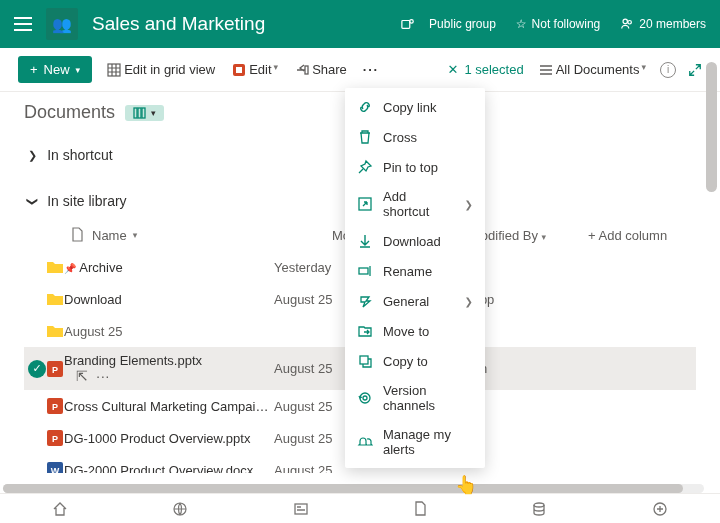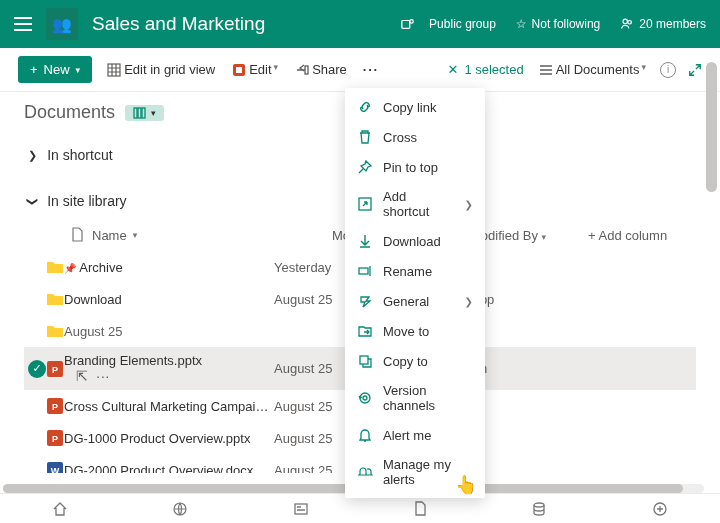--- a/index.html
+++ b/index.html
@@ -318,28 +318,20 @@
         <svg viewBox="0 0 16 16" fill="none" stroke="currentColor" stroke-width="1.3">
           <circle cx="8" cy="8" r="5"></circle>
           <circle cx="8" cy="8" r="2"></circle>
           <path d="M2 6l1 2 2-1"></path>
         </svg>
       </span>
       <span>Version channels</span>
     </div>
     <div class="mi">
       <span class="mic">
-        <svg viewBox="0 0 16 16" fill="none" stroke="currentColor" stroke-width="1.3">
-          <path d="M4 11V7a4 4 0 018 0v4l1 2H3zM7 14h2"></path>
-        </svg>
-      </span>
-      <span>Alert me</span>
-    </div>
-    <div class="mi">
-      <span class="mic">
         <svg viewBox="0 0 16 16" fill="none" stroke="currentColor" stroke-width="1.2">
           <path d="M3 10V7a3 3 0 016 0v3l1 1H2zM10 5a3 3 0 014 2v3l1 1h-4"></path>
         </svg>
       </span>
       <span>Manage my alerts</span>
     </div>
   </div>
 <div class="cursor">👆</div>
 <div class="sbv"></div>
 <div class="sbh">

